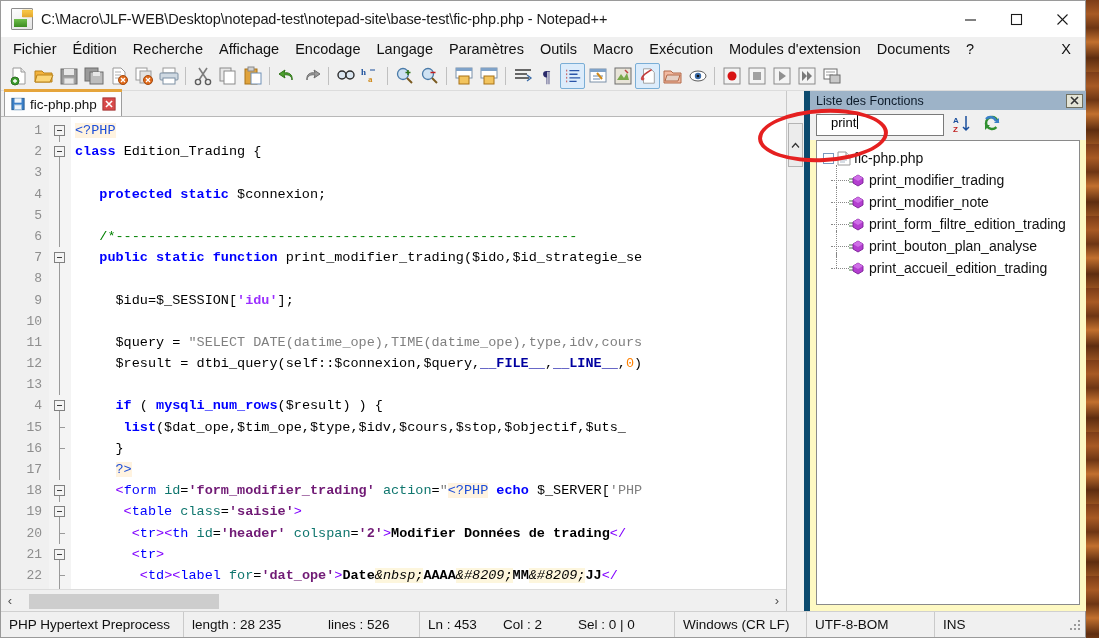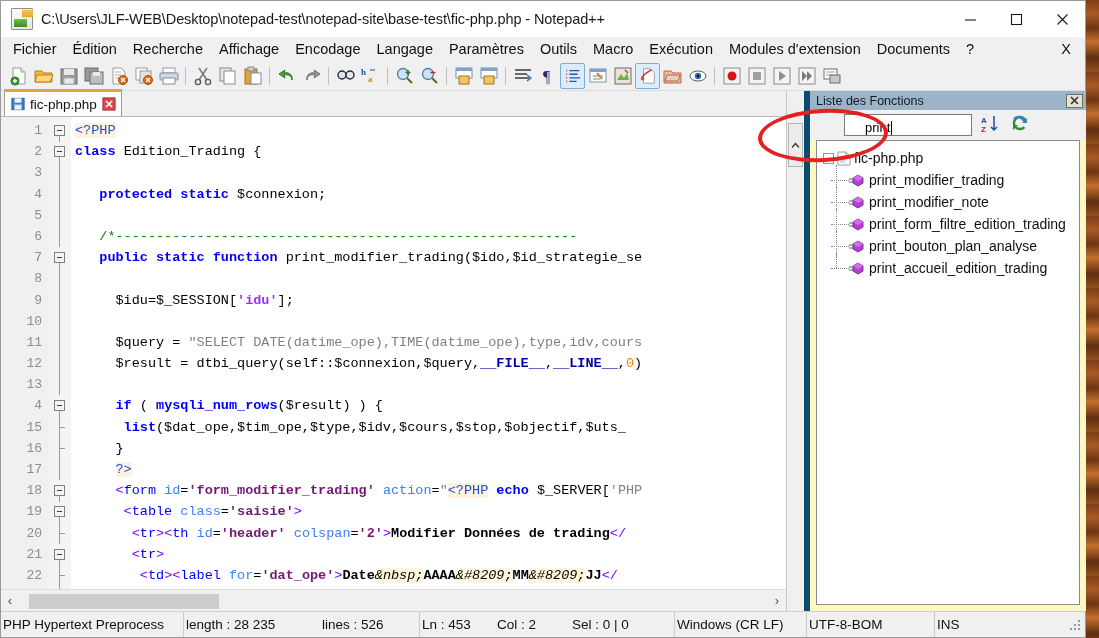--- a/index.html
+++ b/index.html
@@ -155,21 +155,21 @@
   .k   { color: #0000ff; font-weight: bold; }   
   .kf  { color: #0000ff; font-weight: bold; margin-top: 41px; }   
   .var { color: #000000; }
   .str { color: #808080; }
   .str2{ color: #9b30ff; font-weight: bold; }
   .num { color: #ff8000; }
   .cmt { color: #008000; }
   .php { color: #1d4ed8; background: #fff3e0; }
   .tag { color: #8000ff; }
   .tagname { color: #0000ff; }
-  .attr{ color: #3b82f6; }
+  .attr{ color: #0f766e; }
   .attrval { color: #701a75; font-weight: bold; }
   .magic { color: #0000a0; font-weight: bold; }
   .ent { color: #000000; background:#fdf6dd; font-style: italic; }
   .txt { color: #000000; font-weight: bold; }
   .op  { color: #000000; }
   
   #hscroll {
     height: 22px; flex: 0 0 22px; background: #f0f0f0;
     border-top: 1px solid #dcdcdc;
     display: flex; align-items: center; position: relative;
@@ -206,22 +206,22 @@
     display: flex; align-items: center; justify-content: center;
     font-size: 9px; color: #333; font-weight: bold;
   }
   #fp-searchrow {
     height: 30px; flex: 0 0 30px; background: #f0f0f0;
     display: flex; align-items: center; gap: 8px; padding: 0 6px;
   }
   #fp-search {
     width: 128px; height: 22px; background: #fff;
     border: 1px solid #7a7a7a;
-    display: flex; align-items: flex-end; padding: 0 20px;
-    font-size: 13px; color: #000; position: relative; margin-left: 28px;
+    display: flex; align-items: flex-start; padding: 0 14px;
+    font-size: 13px; color: #000; position: relative;
   }
   #fp-search .caret {
     display: inline-block; width: 1px; height: 14px; background: #000; margin-left: 1px;
   }
   .fp-icon { width: 22px; height: 22px; position: relative; }
   #fp-tree {
     flex: 1 1 auto; background: #fff; border: 1px solid #8a8a8a;
     margin: 0 6px 6px 6px; padding: 6px 0 0 0; overflow: hidden;
     position: relative;
   }
@@ -255,21 +255,21 @@
   .func-label { font-size: 14px; color: #101010; white-space: nowrap; }
   
   #statusbar {
     height: 26px; flex: 0 0 26px; background: #f0f0f0;
     display: flex; align-items: center;
     border-top: 1px solid #d0d0d0;
     font-size: 13.5px; color: #101010;
   }
   .sb {
     height: 100%; display: flex; align-items: center;
-    padding: 0 2px; border-right: 1px solid #cacaca; white-space: nowrap;
+    padding: 0 8px; border-right: 1px solid #cacaca; white-space: nowrap;
   }
   .sb.nb { border-right: none; }
   #sb-grip { margin-left: auto; width: 14px; height: 14px; margin-right: 3px; }
   
   #annot {
     position: absolute; left: 757px; top: 108px;
     width: 130px; height: 53px;
     border: 4px solid #e52020; border-radius: 50%;
     pointer-events: none; z-index: 50;
     transform: rotate(-3deg);
@@ -277,21 +277,21 @@
 </style>
 </head>
 <body>
 
 <div id="desktop"></div>
 
 <div id="npp-window">
 
   <div id="titlebar">
     <div id="app-icon"></div>
-    <span id="window-title">C:\Users\JLF-WEB\Desktop\notepad-test\notepad-site\base-test\fic-php.php - Notepad++</span>
+    <span id="window-title">C:\Macro\JLF-WEB\Desktop\notepad-test\notepad-site\base-test\fic-php.php - Notepad++</span>
     <div id="wincontrols">
       <div class="winbtn">
         <svg class="gl" width="13" height="13" viewBox="0 0 13 13">
             <line x1="1" y1="7" x2="12" y2="7" stroke="#1a1a1a" stroke-width="1.1"></line>
           </svg>
       </div>
       <div class="winbtn">
         <svg class="gl" width="13" height="13" viewBox="0 0 13 13">
             <rect x="1.5" y="1.5" width="10" height="10" fill="none" stroke="#1a1a1a" stroke-width="1.1"></rect>
           </svg>

